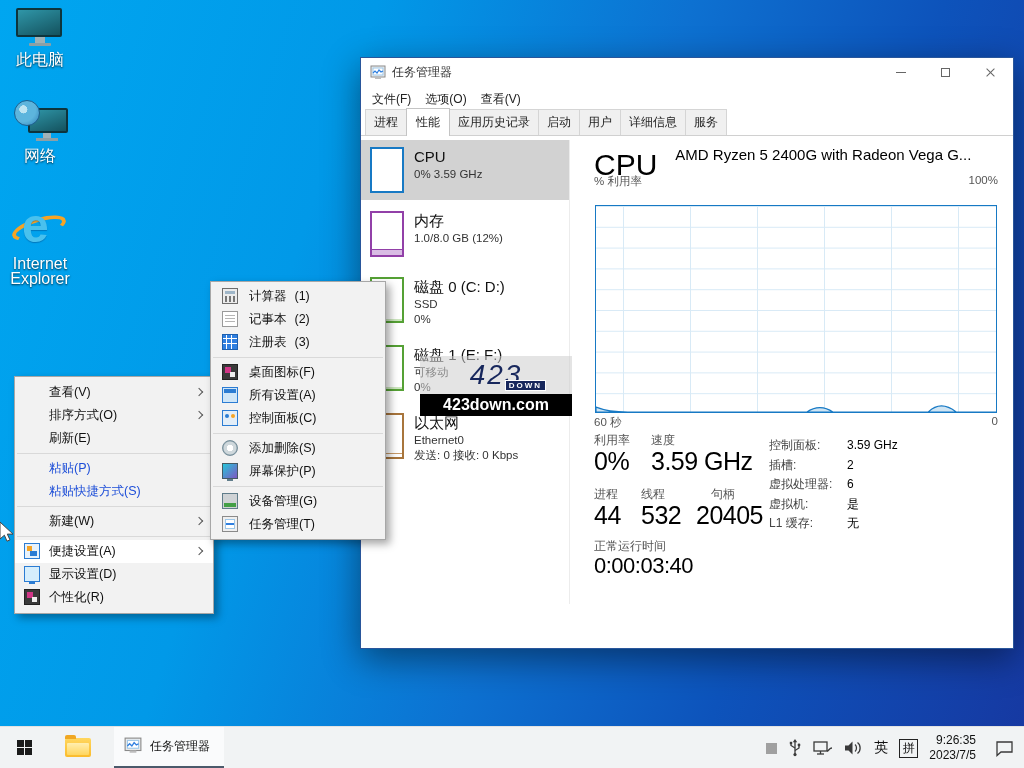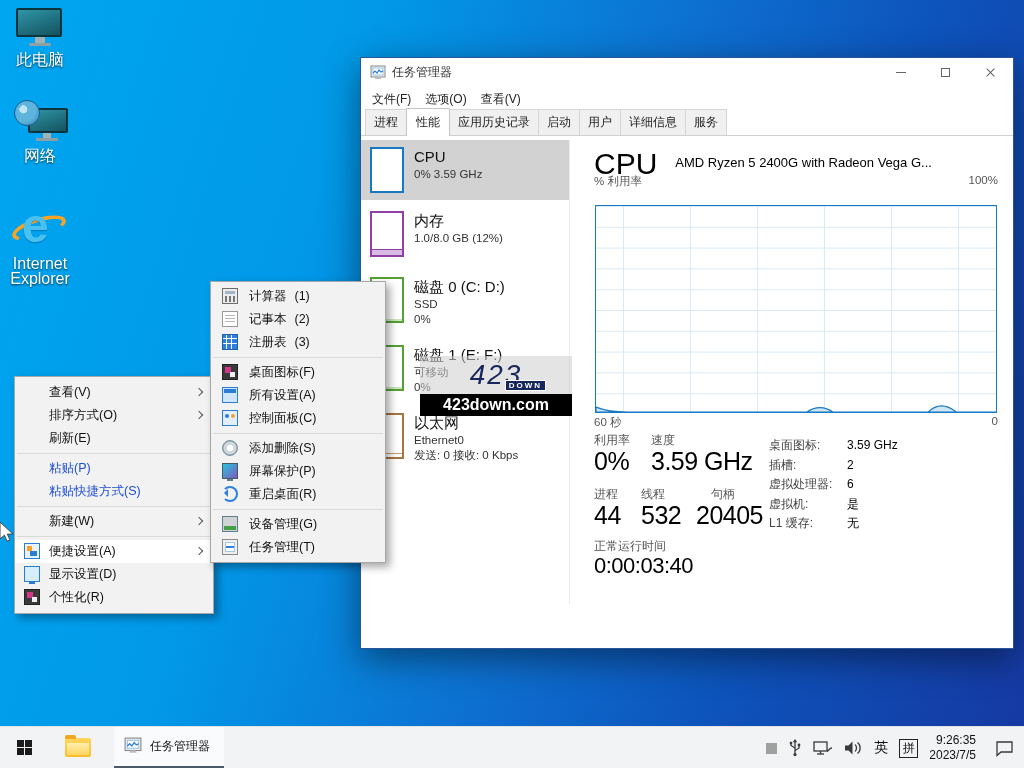--- a/index.html
+++ b/index.html
@@ -57,21 +57,21 @@
   .fill-disk { height:2px; background:#cde6bf; }
   .fill-eth { height:4px; border-top:1px solid #c89b6a; }
   .side-txt { padding-top:7px; min-width:0; }
   .s-title { font-size:15px; color:#111; line-height:20px; white-space:nowrap; }
   .s-sub { font-size:11.5px; color:#333; line-height:15px; white-space:nowrap; }
   .h2 { height:60px; } .h2b { height:62px; } .h3 { height:64px; } .h3b { height:66px; }
 
   .main { position:absolute; left:233px; top:0; width:404px; height:592px; }
   .cpu-head { position:absolute; left:0; top:88px; right:0; display:flex; align-items:flex-end; }
   .cpu-head .big { font-size:30px; color:#000; line-height:36px; font-weight:400; }
-  .cpu-head .dev { font-size:13px; color:#000; margin:0 0 12px 18px; white-space:nowrap; overflow:hidden; }
+  .cpu-head .dev { font-size:15px; color:#000; margin:0 0 20px 18px; white-space:nowrap; overflow:hidden; }
   .axis { position:absolute; left:0; right:0; display:flex; justify-content:space-between; font-size:11.5px; color:#555; }
   .axis.top { top:116px; } .axis.bot { top:357px; }
   .graph { position:absolute; left:1px; top:147px; width:402px; height:208px; border:1px solid #1779c4; background:#fff;
     background-image:linear-gradient(to right,#d8eaf6 1px,transparent 1px),linear-gradient(to bottom,#d8eaf6 1px,transparent 1px);
     background-size:67px 100%,100% 20.8px; background-position:27px 0,0 0; }
   .graph svg { position:absolute; left:0; bottom:0; width:100%; height:100%; }
 
   .st-lb { position:absolute; font-size:12px; color:#555; white-space:nowrap; }
   .st-v  { position:absolute; font-size:25px; color:#000; white-space:nowrap; letter-spacing:-0.5px; }
   .info  { position:absolute; left:175px; top:378px; font-size:12px; }
@@ -304,21 +304,21 @@
       <span class="st-lb" style="left:117px;top:428px">句柄</span>
       <span class="st-v" style="left:0;top:443px">44</span>
       <span class="st-v" style="left:47px;top:443px">532</span>
       <span class="st-v" style="left:102px;top:443px">20405</span>
 
       <span class="st-lb" style="left:0;top:480px">正常运行时间</span>
       <span class="st-v" style="left:0;top:495px;font-size:22px">0:00:03:40</span>
 
       <div class="info">
         <div class="row">
-            <span class="il">桌面图标:</span>
+            <span class="il">控制面板:</span>
             <span class="iv">3.59 GHz</span>
           </div>
         <div class="row">
             <span class="il">插槽:</span>
             <span class="iv">2</span>
           </div>
         <div class="row">
             <span class="il">虚拟处理器:</span>
             <span class="iv">6</span>
           </div>
@@ -354,21 +354,20 @@
     <div class="mi2"><span class="micon i-calc"></span><span>计算器</span><span class="num">(1)</span></div>
     <div class="mi2"><span class="micon i-note"></span><span>记事本</span><span class="num">(2)</span></div>
     <div class="mi2"><span class="micon i-reg"></span><span>注册表</span><span class="num">(3)</span></div>
     <div class="msep"></div>
     <div class="mi2"><span class="micon i-pers"></span><span>桌面图标(F)</span></div>
     <div class="mi2"><span class="micon i-win"></span><span>所有设置(A)</span></div>
     <div class="mi2"><span class="micon i-panel"></span><span>控制面板(C)</span></div>
     <div class="msep"></div>
     <div class="mi2"><span class="micon i-cd"></span><span>添加删除(S)</span></div>
     <div class="mi2"><span class="micon i-ss"></span><span>屏幕保护(P)</span></div>
-    <div class="mi2"><span class="micon i-restart"></span><span>重启桌面(R)</span></div>
     <div class="msep"></div>
     <div class="mi2"><span class="micon i-dev"></span><span>设备管理(G)</span></div>
     <div class="mi2"><span class="micon i-tm"></span><span>任务管理(T)</span></div>
   </div>
 
   <div class="wm">
     <div class="wm-top">
       <span class="wm-big">423</span>
       <span class="wm-banner">DOWN</span>
     </div>

